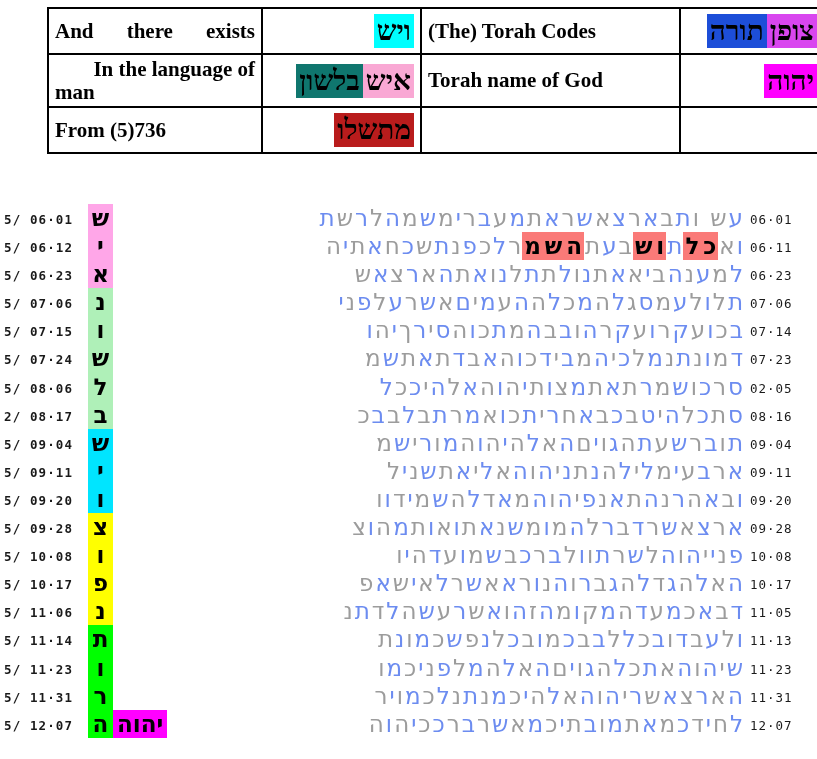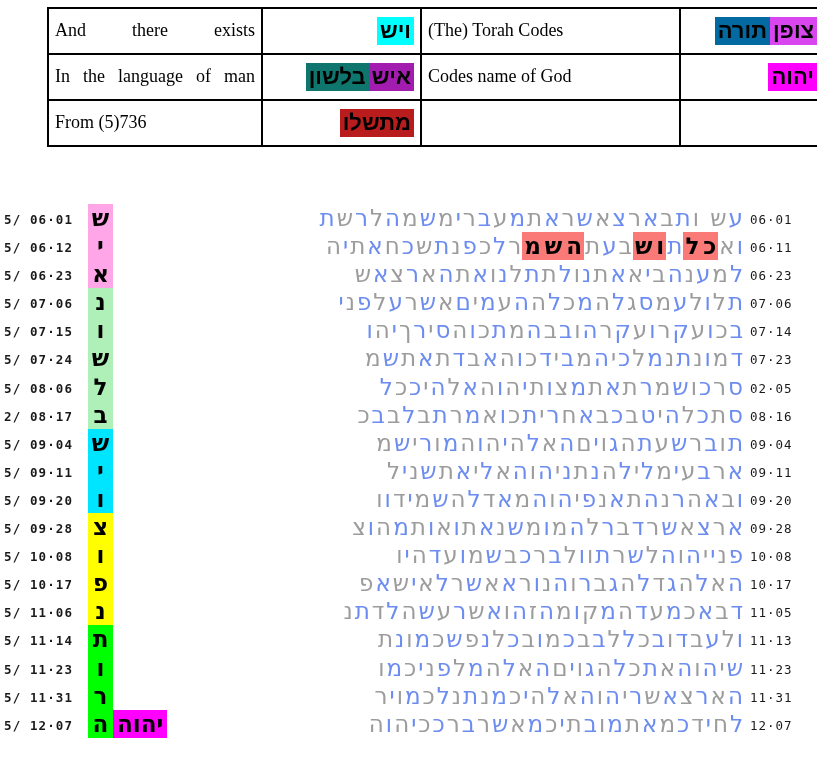--- a/index.html
+++ b/index.html
@@ -15,36 +15,36 @@
     table-layout:fixed;
   }
   #legend-table td{
     border:2px solid #000;
     padding:3px 6px;
     vertical-align:middle;
     height:38px;
   }
   .eng{
     font-family:"Liberation Serif", serif;
-    font-weight:normal; font-size:18px; color:#000;
-    text-align:center; text-align-last:justify;
+    font-weight:bold; font-size:21px; color:#000;
+    text-align:right; text-align-last:justify;
     line-height:1.08;
   }
   .eng.nojust{text-align-last:left;}
   .heb-cell{
     direction:rtl; text-align:right;
-    font-family:Liberation Sans, sans-serif;
-    font-weight:bold; font-size:22px; color:#000;
+    font-family:Liberation Serif, serif;
+    font-weight:bold; font-size:28px; color:#000;
     white-space:nowrap;
   }
   .heb-cell .hw{padding:1px 3px; display:inline-block;}
   .c-cyan{background:#00FFFF;}
-  .c-green{background:#0369a1;}
+  .c-green{background:#1d4ed8;}
   .c-yellow{background:#d946ef;}
-  .c-pink{background:#a21caf;}
+  .c-pink{background:#f9a8d4;}
   .c-lgreen{background:#0f766e;}
   .c-magenta{background:#FF00FF;}
   .c-salmon{background:#b91c1c;}
 
   .col-a{width:200px;}
   .col-b{width:145px;}
   .col-c{width:245px;}
   .col-d{width:130px;}
 
   
@@ -129,21 +129,21 @@
       </td>
     </tr>
     <tr>
       <td class="col-a">
         <div class="eng">In the language of man</div>
       </td>
       <td class="col-b heb-cell">
         <span class="hw c-pink">איש</span><span class="hw c-lgreen">בלשון</span>
       </td>
       <td class="col-c">
-        <div class="eng nojust">Codes name of God</div>
+        <div class="eng nojust">Torah name of God</div>
       </td>
       <td class="col-d heb-cell">
         <span class="hw c-magenta">יהוה</span>
       </td>
     </tr>
     <tr>
       <td class="col-a">
         <div class="eng nojust">From (5)736</div>
       </td>
       <td class="col-b heb-cell">

